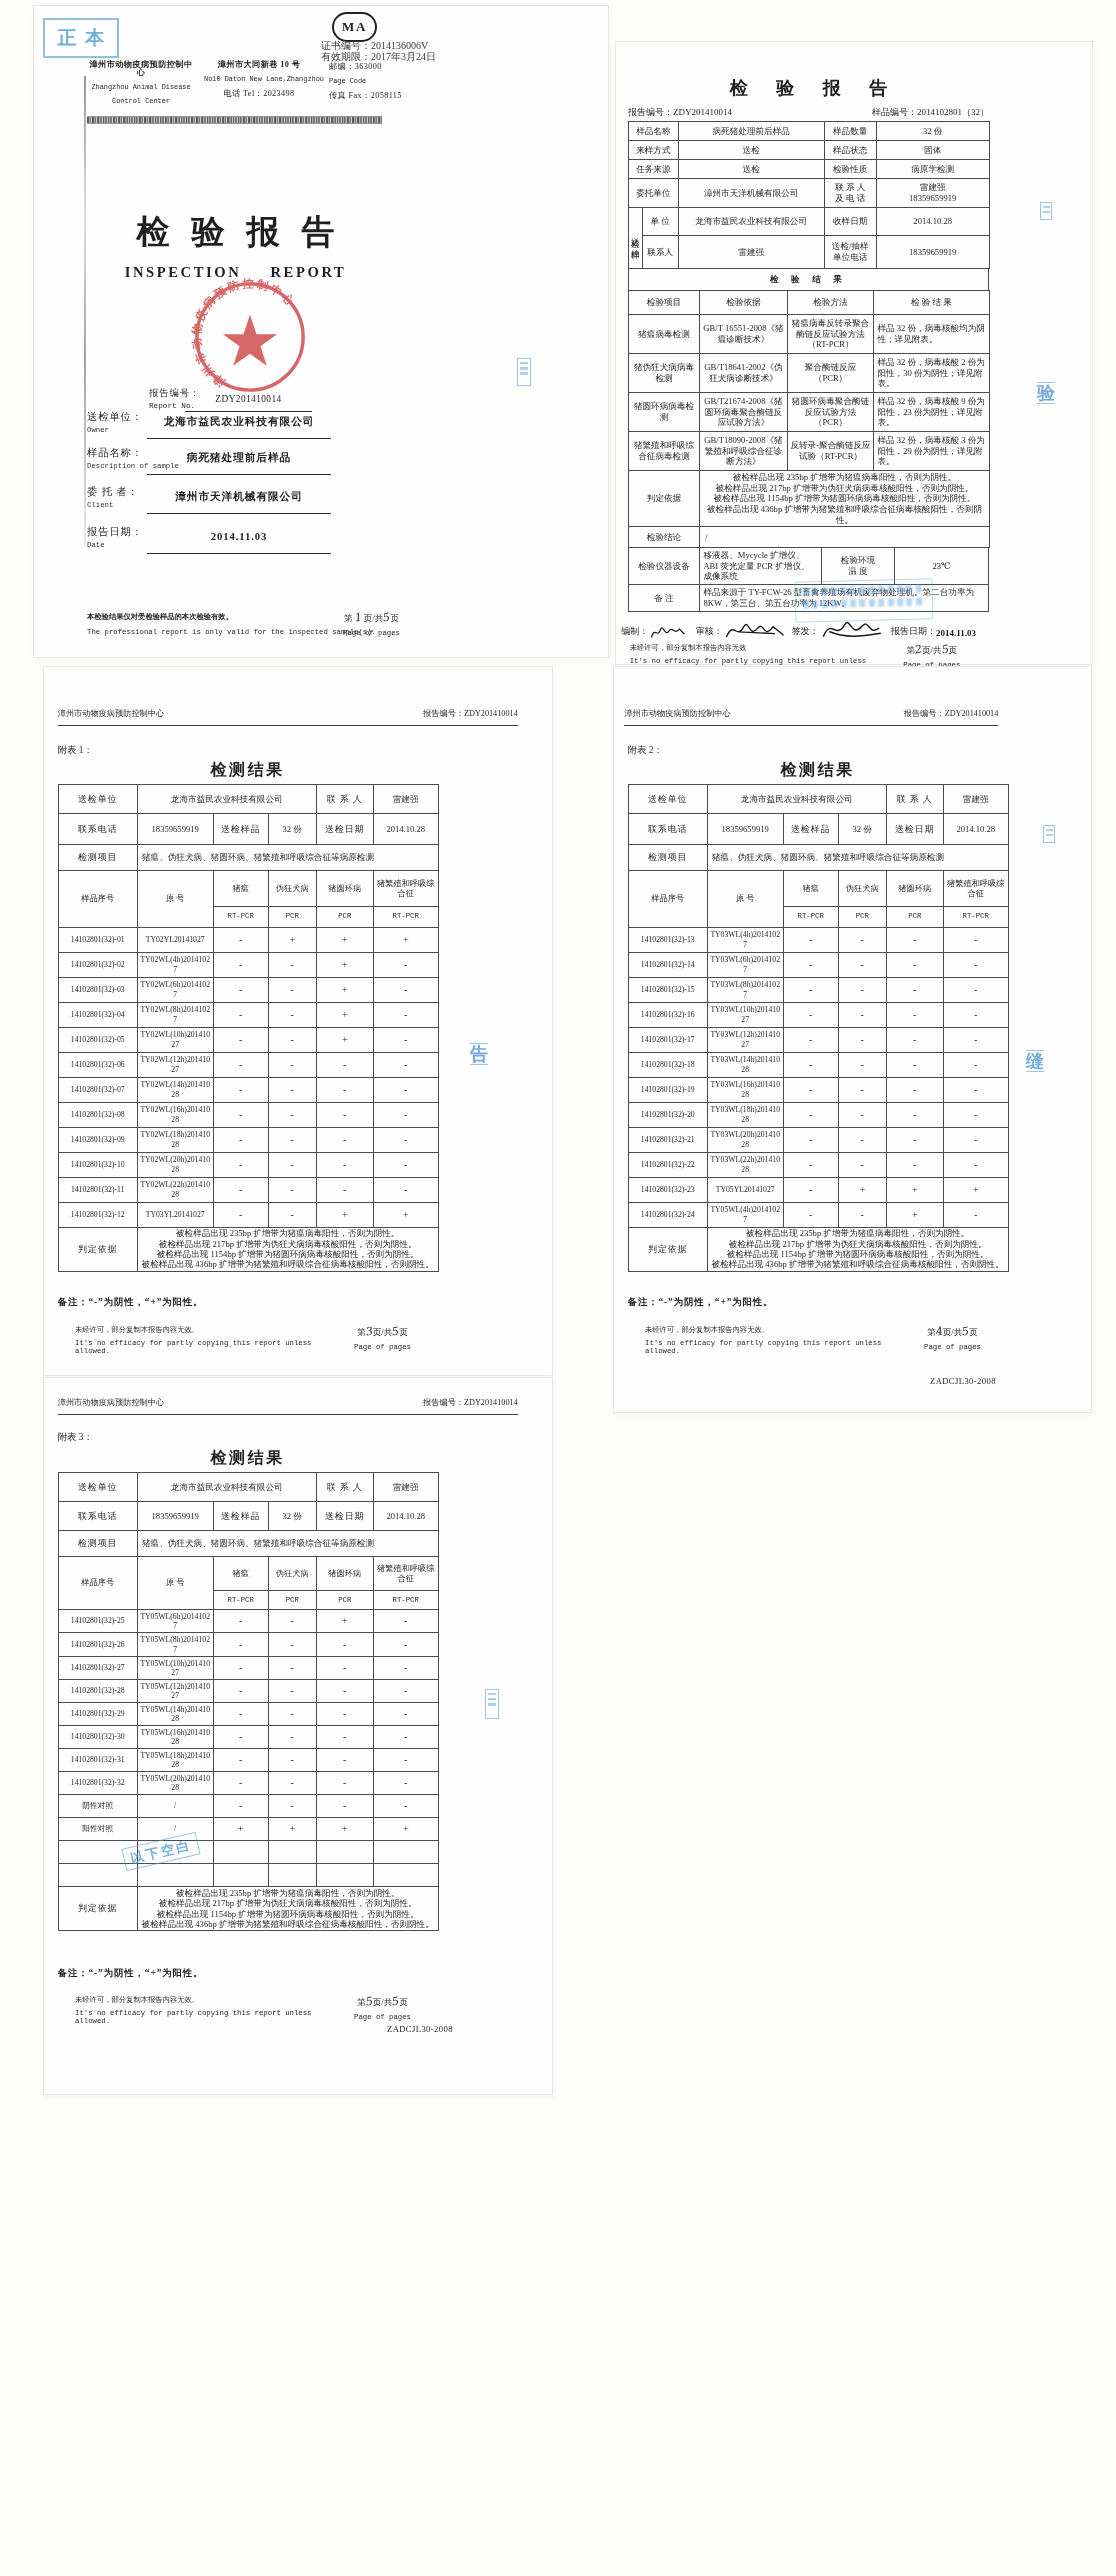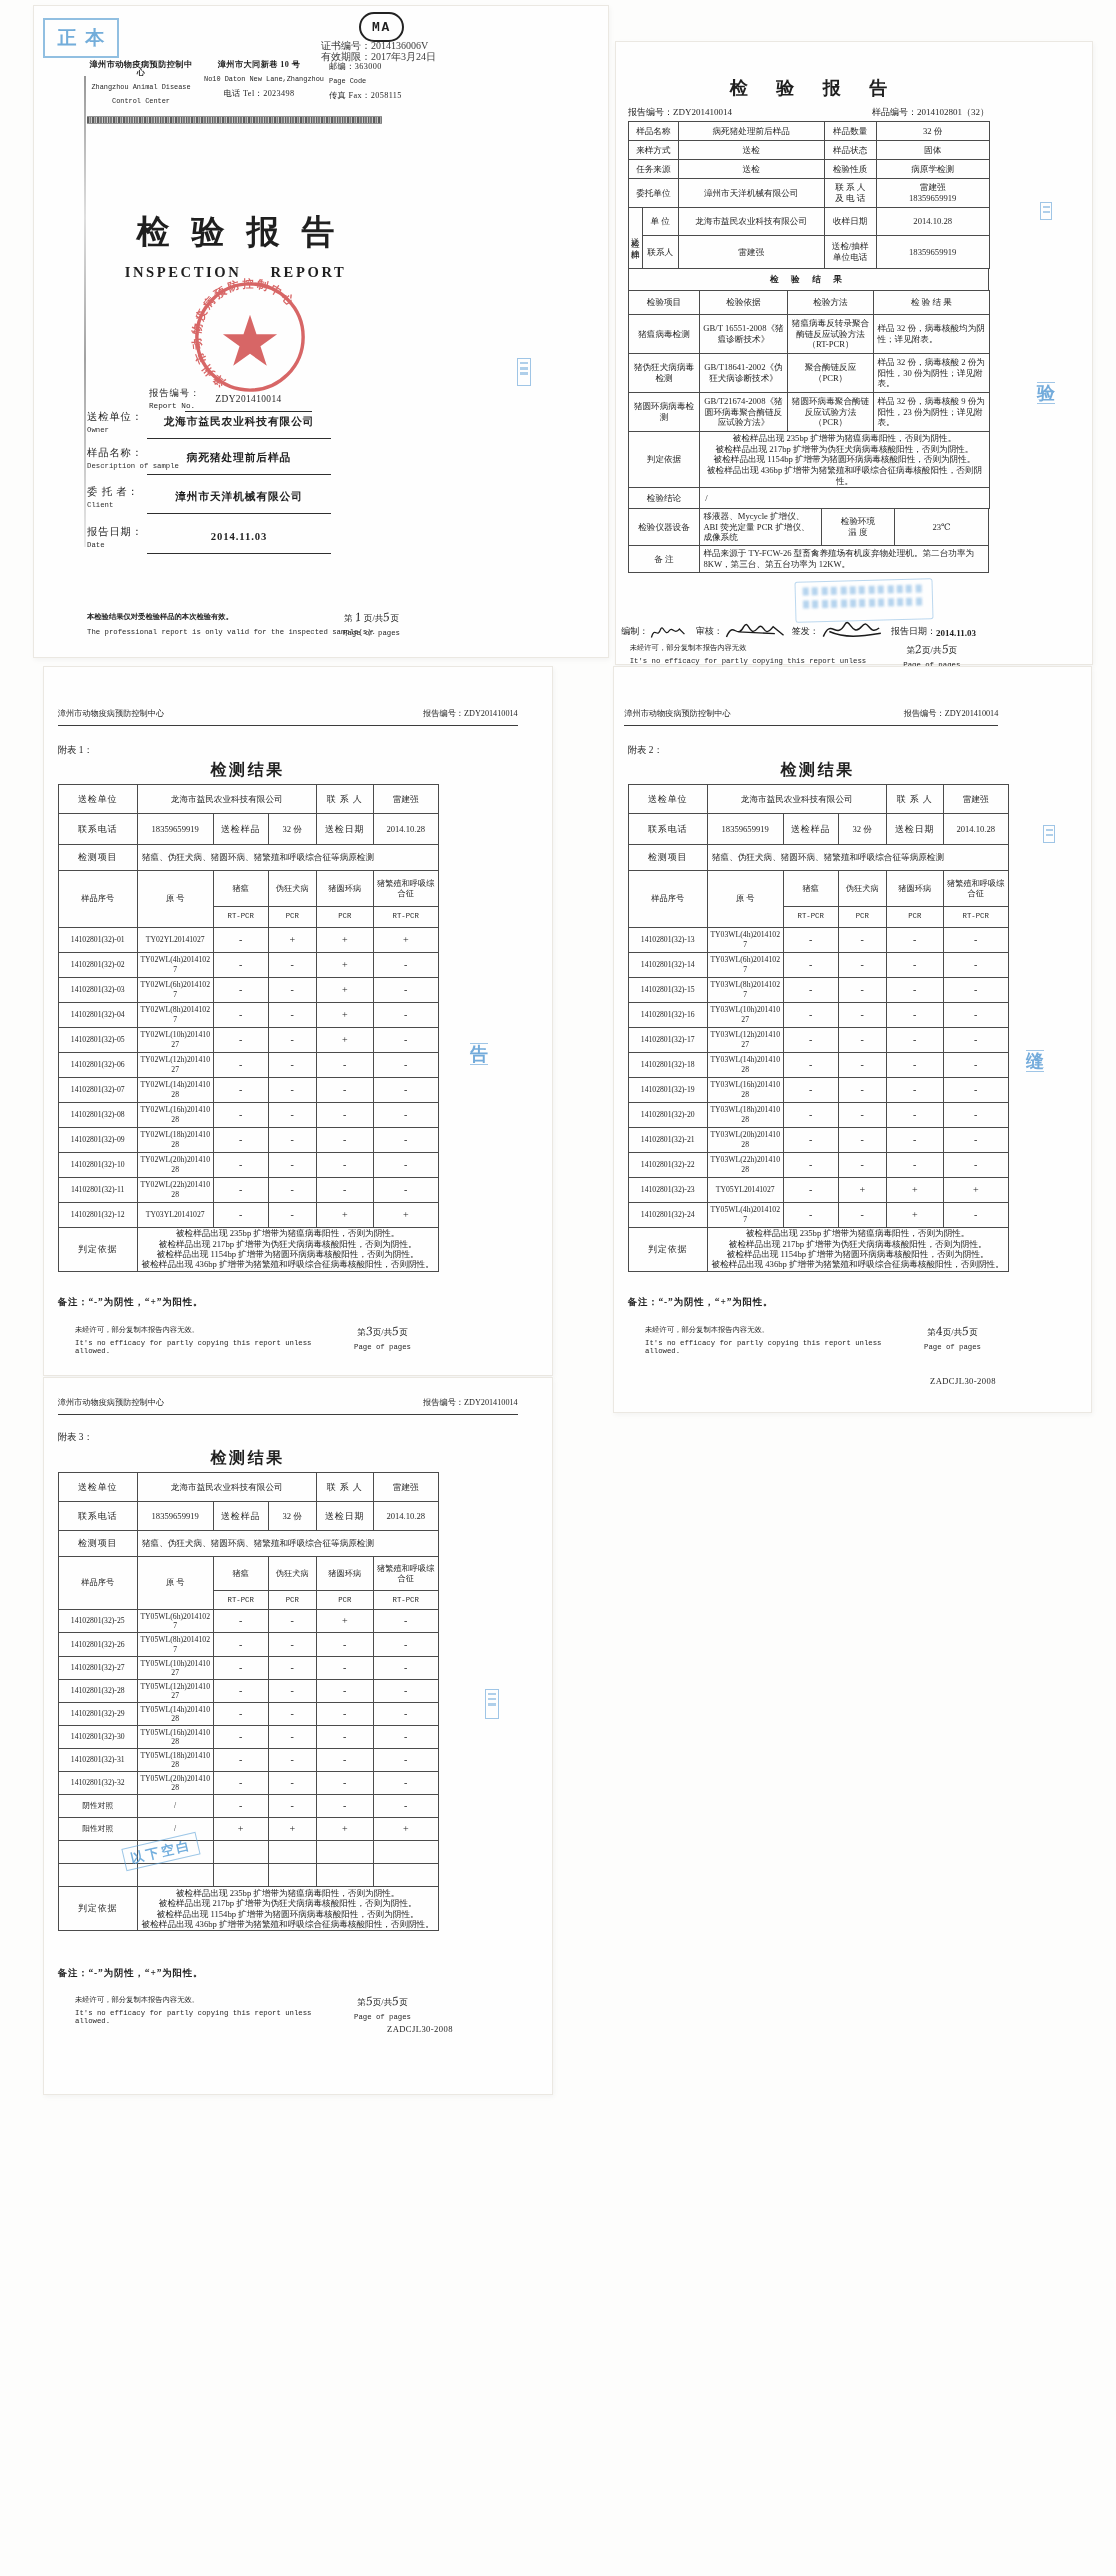--- a/index.html
+++ b/index.html
@@ -9,22 +9,22 @@
   .abs{position:absolute;}
   .mono{font-family:"Liberation Mono","DejaVu Sans Mono",monospace;}
   .b{font-weight:700;}
   .tc{text-align:center;}
   .tl{text-align:left !important;}
 
   
   .copy-stamp{left:8.6px;top:12px;width:64px;height:36px;border:2.6px solid #7fb5dd;color:#5b9fd4;
               font-size:19px;font-weight:700;letter-spacing:8.6px;display:flex;align-items:center;justify-content:center;
               padding-left:8.6px;opacity:.85;}
-  .ma-logo{left:325px;top:6px;width:41px;height:26px;border:2.1px solid #222;border-radius:15px;
-           display:flex;align-items:center;justify-content:center;font-size:13px;font-weight:700;letter-spacing:1.7px;font-family:Liberation Mono, monospace;}
+  .ma-logo{left:298px;top:6px;width:41px;height:26px;border:2.1px solid #222;border-radius:15px;
+           display:flex;align-items:center;justify-content:center;font-size:13px;font-weight:700;letter-spacing:1.7px;}
   .cert-lines{left:287px;top:34px;font-size:10px;line-height:11px;color:#3a3a3a;}
   .hcol{font-size:7.7px;line-height:1;}
   .hcol .cn{font-size:8.2px;font-weight:700;letter-spacing:0.4px;margin-bottom:6.9px;}
   .hcol .en{font-family:"Liberation Mono","DejaVu Sans Mono",monospace;font-size:6.9px;margin-bottom:6.9px;white-space:nowrap;}
   .band{left:53px;top:110px;width:295px;height:6px;
         background:repeating-linear-gradient(90deg,#4c4c4c 0 1.7px,#a5a5a5 1.7px 2.6px,#6d6d6d 2.6px 4.3px,#c9c9c9 4.3px 5.2px);
         border-top:0.9px solid #8a8a8a;border-bottom:0.9px solid #8a8a8a;opacity:.9;}
   .scan-line{left:50px;top:70px;width:1.7px;height:471px;
              background:linear-gradient(180deg,rgba(50,50,50,.5),rgba(50,50,50,.15) 30%,rgba(50,50,50,.45) 60%,rgba(50,50,50,.1));}
   .cover-title{left:60px;top:204px;width:283px;text-align:center;font-size:33px;font-weight:700;letter-spacing:22px;text-indent:22px;}
@@ -293,20 +293,26 @@
               <td class="tl" style="padding:1.7px 3.4px;">样品 32 份，病毒核酸 2 份为阳性，30 份为阴性；详见附表。</td>
             </tr>
 
             <tr style="height:39px">
               <td>猪圆环病病毒检测</td>
               <td>GB/T21674-2008《猪圆环病毒聚合酶链反应试验方法》</td>
               <td>猪圆环病毒聚合酶链反应试验方法（PCR）</td>
               <td class="tl" style="padding:1.7px 3.4px;">样品 32 份，病毒核酸 9 份为阳性，23 份为阴性；详见附表。</td>
             </tr>
 
+            <tr style="height:39px">
+              <td>猪繁殖和呼吸综合征病毒检测</td>
+              <td>GB/T18090-2008《猪繁殖和呼吸综合征诊断方法》</td>
+              <td>反转录-聚合酶链反应试验（RT-PCR）</td>
+              <td class="tl" style="padding:1.7px 3.4px;">样品 32 份，病毒核酸 3 份为阳性，29 份为阴性；详见附表。</td>
+            </tr>
           </tbody>
         <tbody>
             <tr>
           <td>判定依据</td>
           <td colspan="3" class="jlines">
             <div>被检样品出现 235bp 扩增带为猪瘟病毒阳性，否则为阴性。</div>
             <div>被检样品出现 217bp 扩增带为伪狂犬病病毒核酸阳性，否则为阴性。</div>
             <div>被检样品出现 1154bp 扩增带为猪圆环病病毒核酸阳性，否则为阴性。</div>
             <div>被检样品出现 436bp 扩增带为猪繁殖和呼吸综合征病毒核酸阳性，否则阴性。</div>
           </td>

